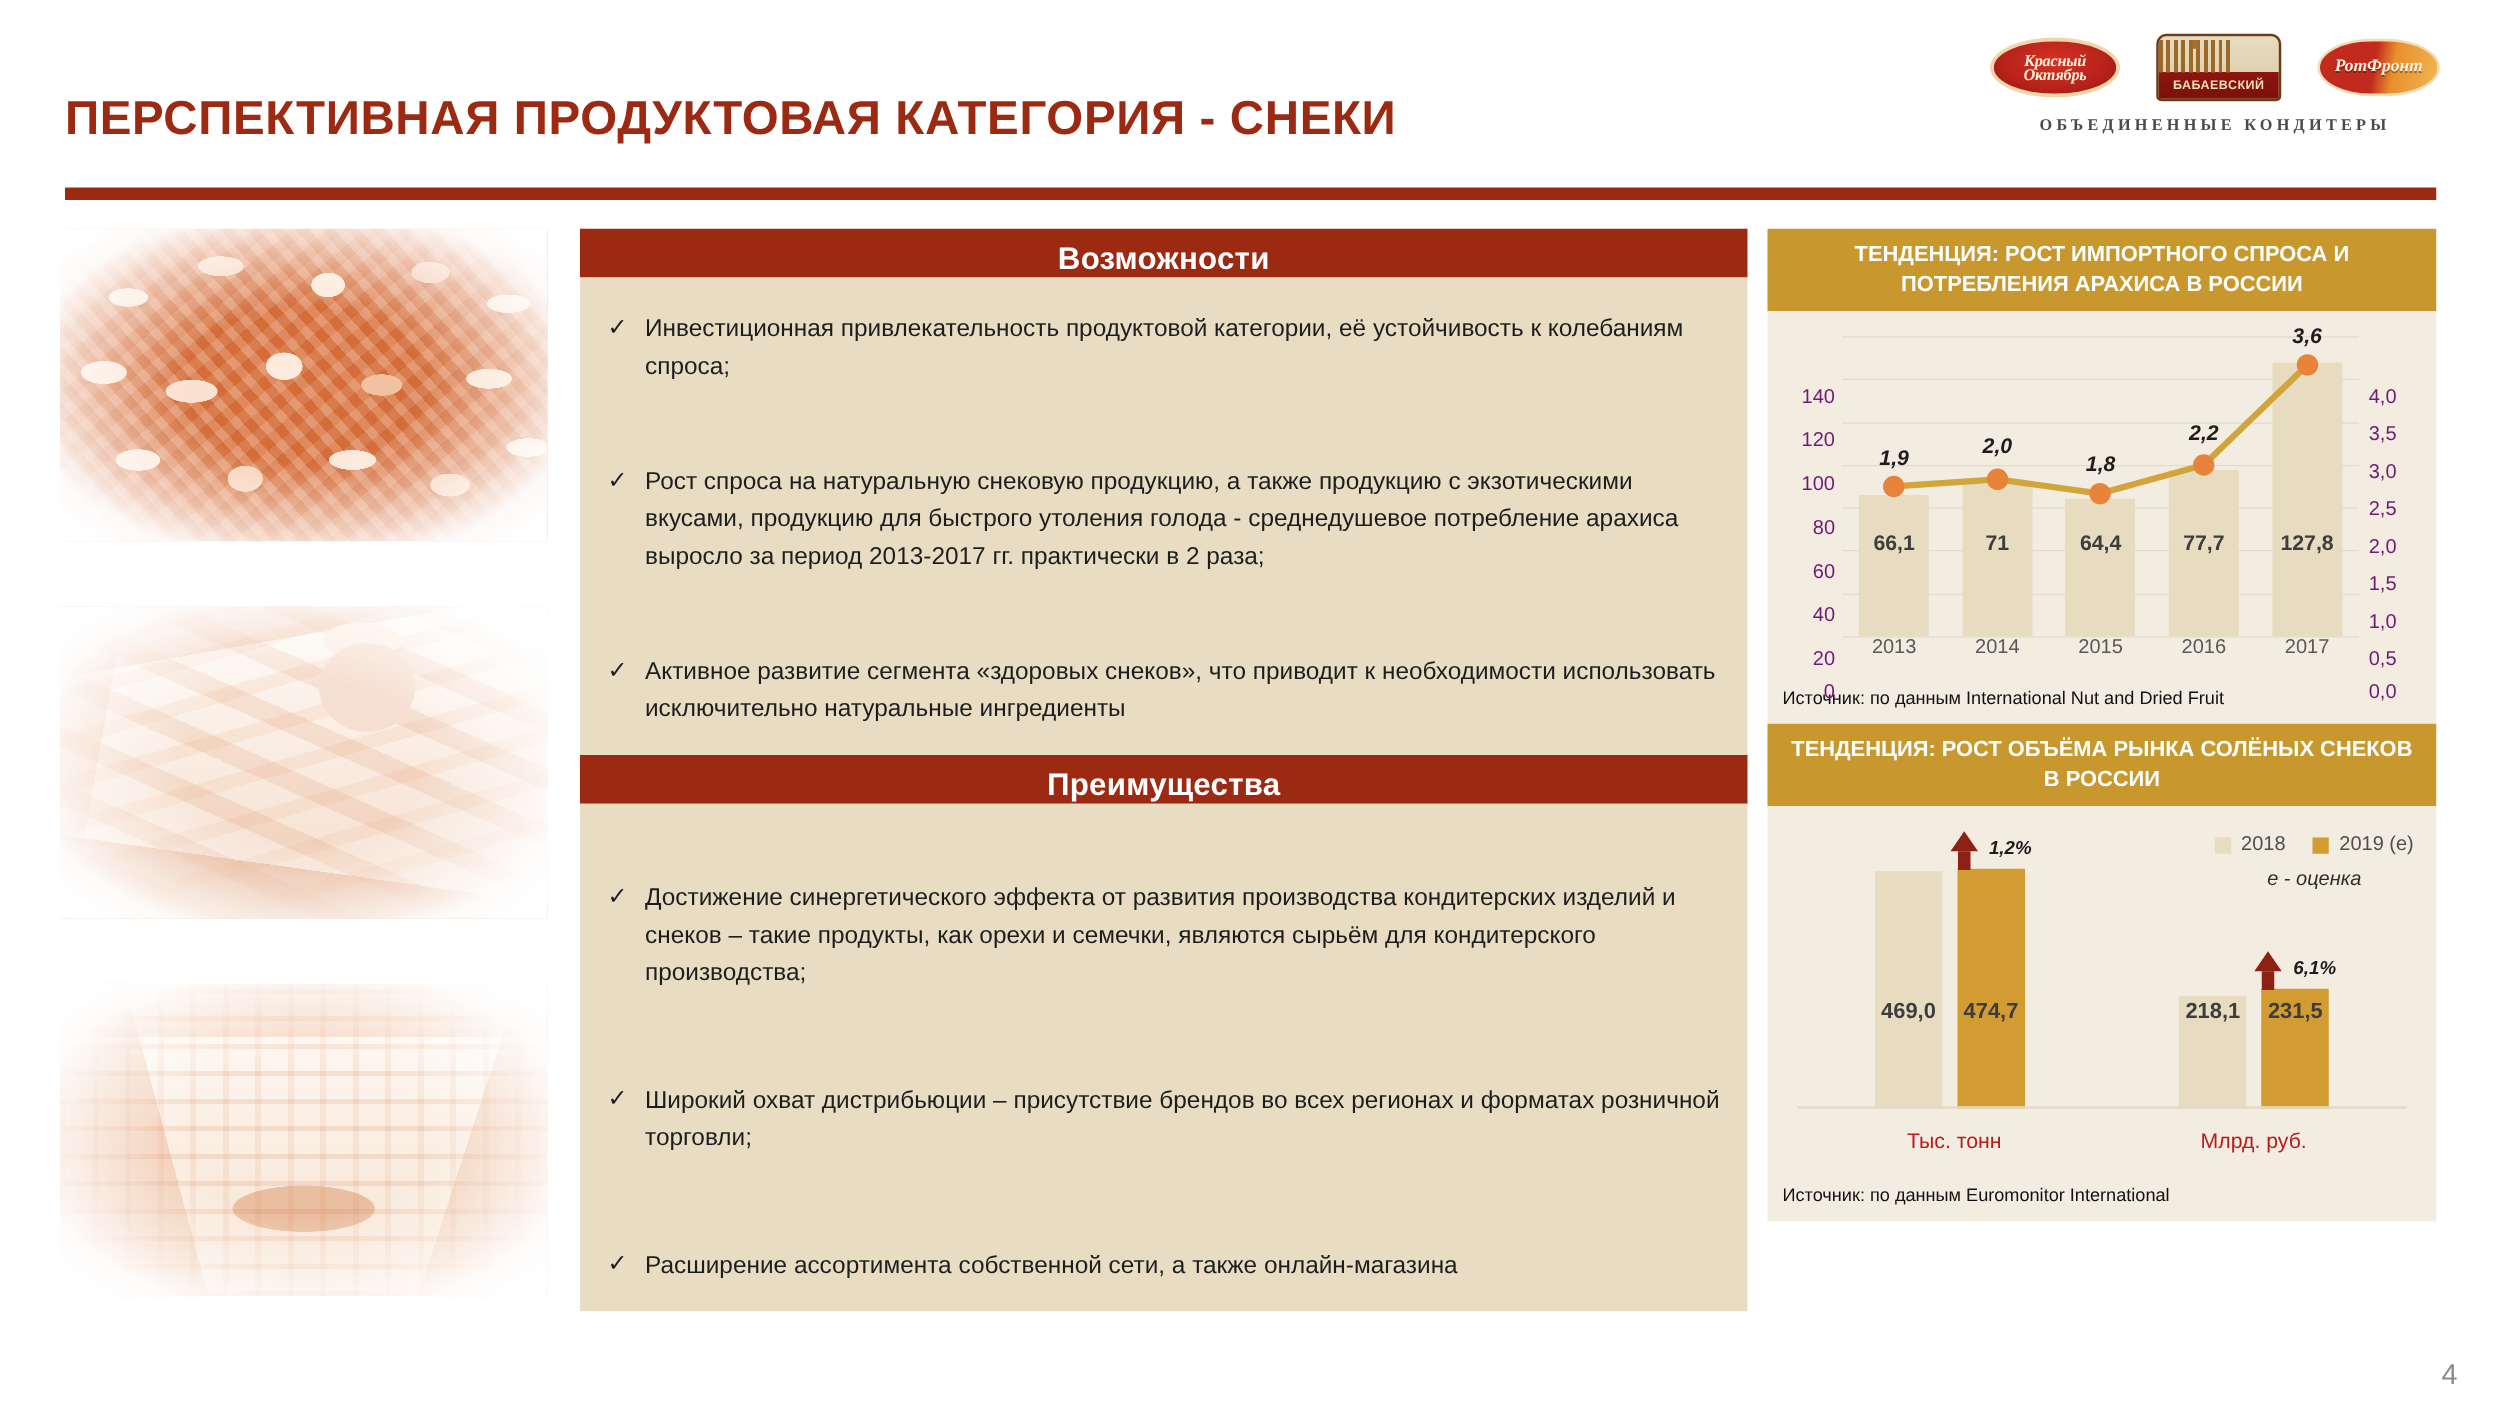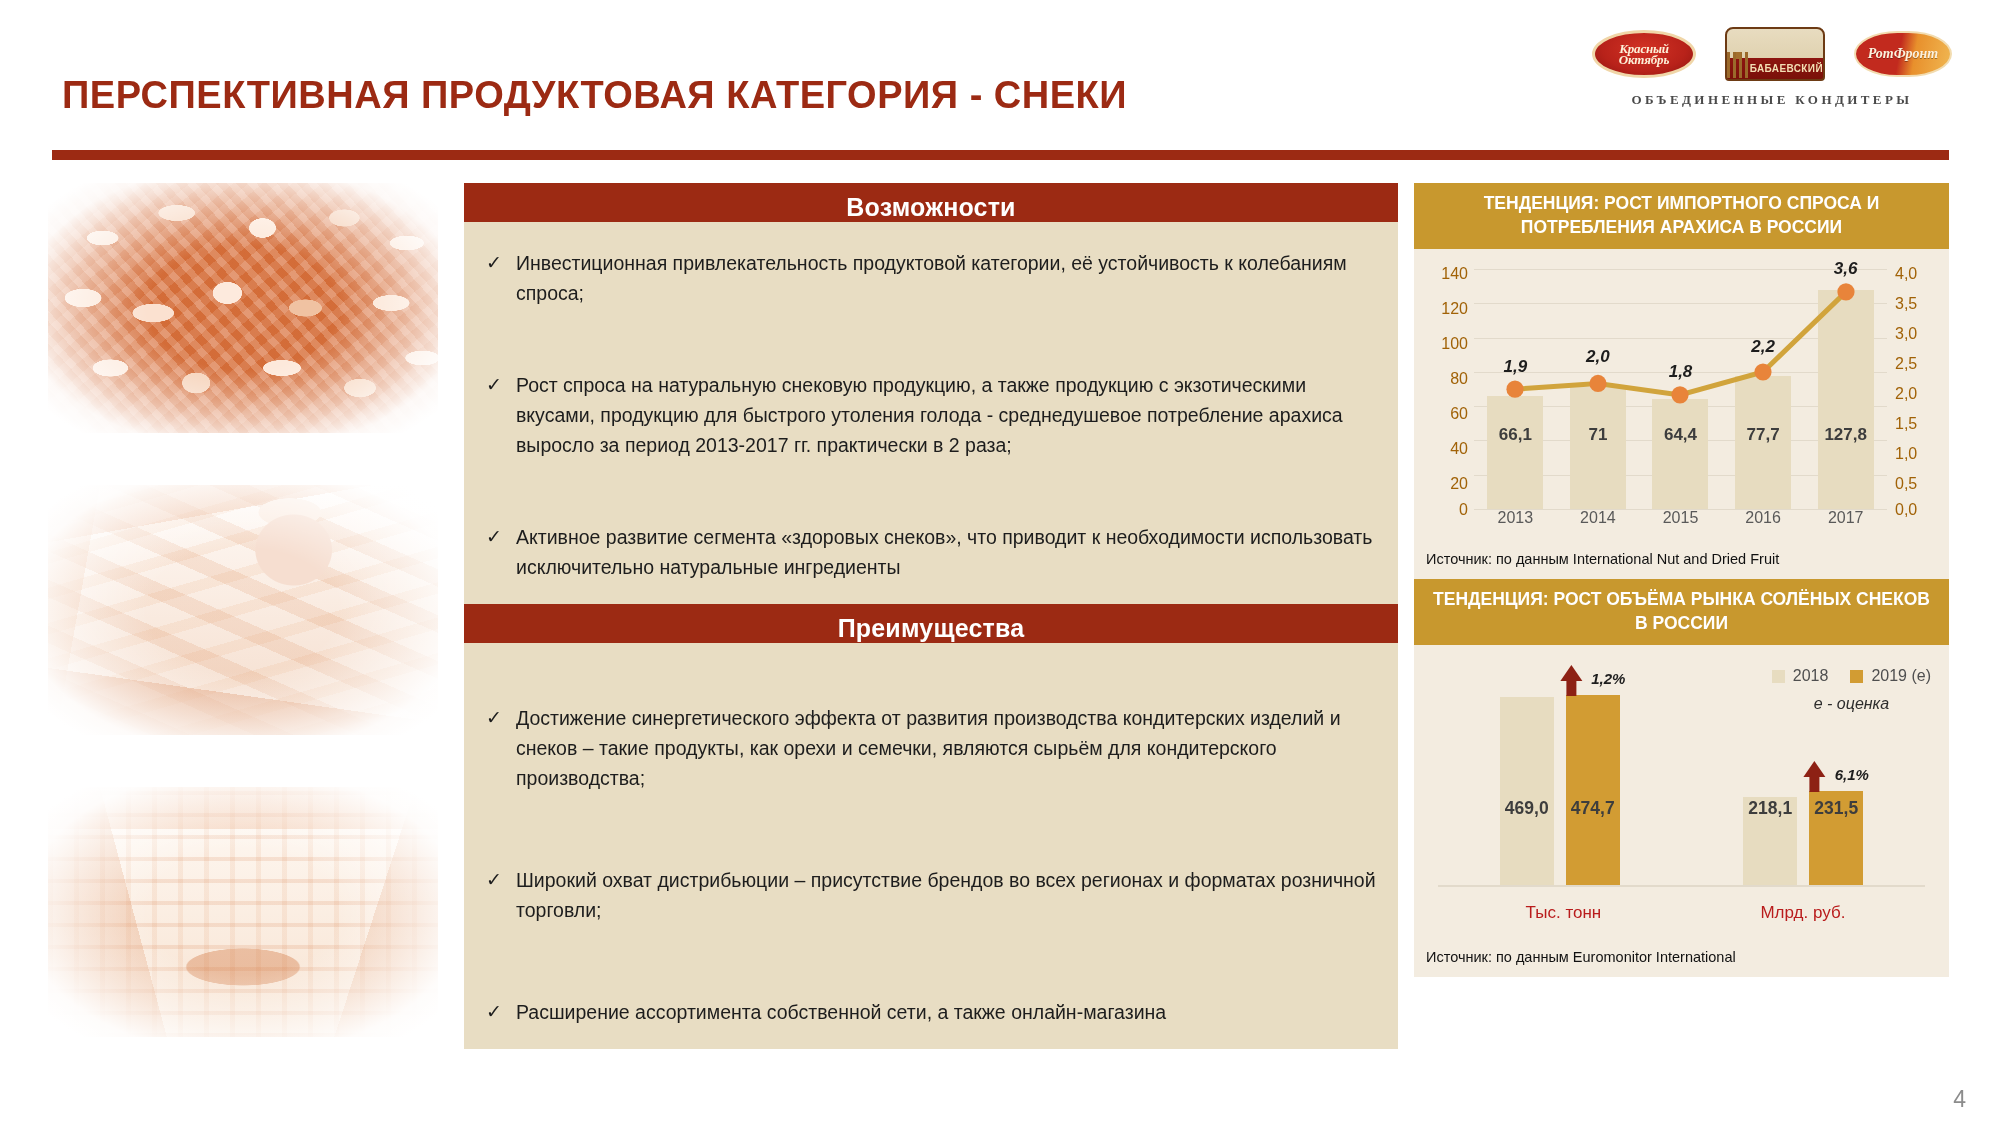--- a/index.html
+++ b/index.html
@@ -6,21 +6,21 @@
   html, body {
     width: 2000px; height: 1125px;
     background: #ffffff;
     font-family: "Liberation Sans", sans-serif;
     overflow: hidden;
   }
   .slide { position: relative; width: 2000px; height: 1125px; background: #fff; }
 
   
   .title {
-    position: absolute; left: 62px; top: 74px;
+    position: absolute; left: 52px; top: 74px;
     font-size: 38px; font-weight: bold; letter-spacing: 0.5px;
     color: #9c2a13; white-space: nowrap;
   }
   .title-rule {
     position: absolute; left: 52px; top: 150px;
     width: 1897px; height: 10px; background: #9c2a13;
   }
 
   
   .brandbar { position: absolute; right: 48px; top: 26px; width: 360px; }
@@ -34,21 +34,21 @@
   }
   .logo-ko span {
     color: #fdf0d8; font-family: "Liberation Serif", serif;
     font-style: italic; font-weight: bold; font-size: 13px;
     line-height: 11px; text-align: center; letter-spacing: -0.2px;
   }
   .logo-bab {
     width: 100px; height: 54px; border-radius: 8px 8px 4px 4px;
     background: linear-gradient(#e8dcc0 0%, #e0d2b0 58%, #8d1510 58%, #7a1109 100%);
     border: 2px solid #6d3b14;
-    display: flex; flex-direction: row; align-items: flex-end; justify-content: flex-end;
+    display: flex; flex-direction: column; align-items: flex-start; justify-content: flex-end;
     overflow: hidden;
   }
   .logo-bab .bld {
     width: 58px; height: 26px; margin-bottom: 1px;
     background:
       linear-gradient(#a4702e, #a4702e) center 0/5px 7px no-repeat,
       repeating-linear-gradient(90deg,#9b6a2b 0 3px, transparent 3px 6px);
     background-color: transparent;
   }
   .logo-bab b {
@@ -160,21 +160,21 @@
   .ch-head {
     background: #c8982e; color: #ffffff; text-align: center;
     font-size: 17.5px; font-weight: bold; line-height: 24px;
     padding: 8px 14px 10px;
   }
   .ch-body { background: #f3ece0; padding: 12px 10px 10px; }
 
   
   .c1 { position: relative; height: 270px; }
   .c1 .ylab, .c1 .y2lab {
-    position: absolute; font-size: 16px; color: #a16207; width: 44px;
+    position: absolute; font-size: 16px; color: #701a75; width: 44px; margin-top: 44px;
   }
   .c1 .ylab { left: 0; text-align: right; }
   .c1 .y2lab { right: 0; text-align: left; }
   .c1 .plot {
     position: absolute; left: 50px; right: 52px; top: 8px; bottom: 22px;
   }
   .c1 .grid {
     position: absolute; left: 0; right: 0; height: 1px; background: #e2dacb;
   }
   .c1 .bars {

